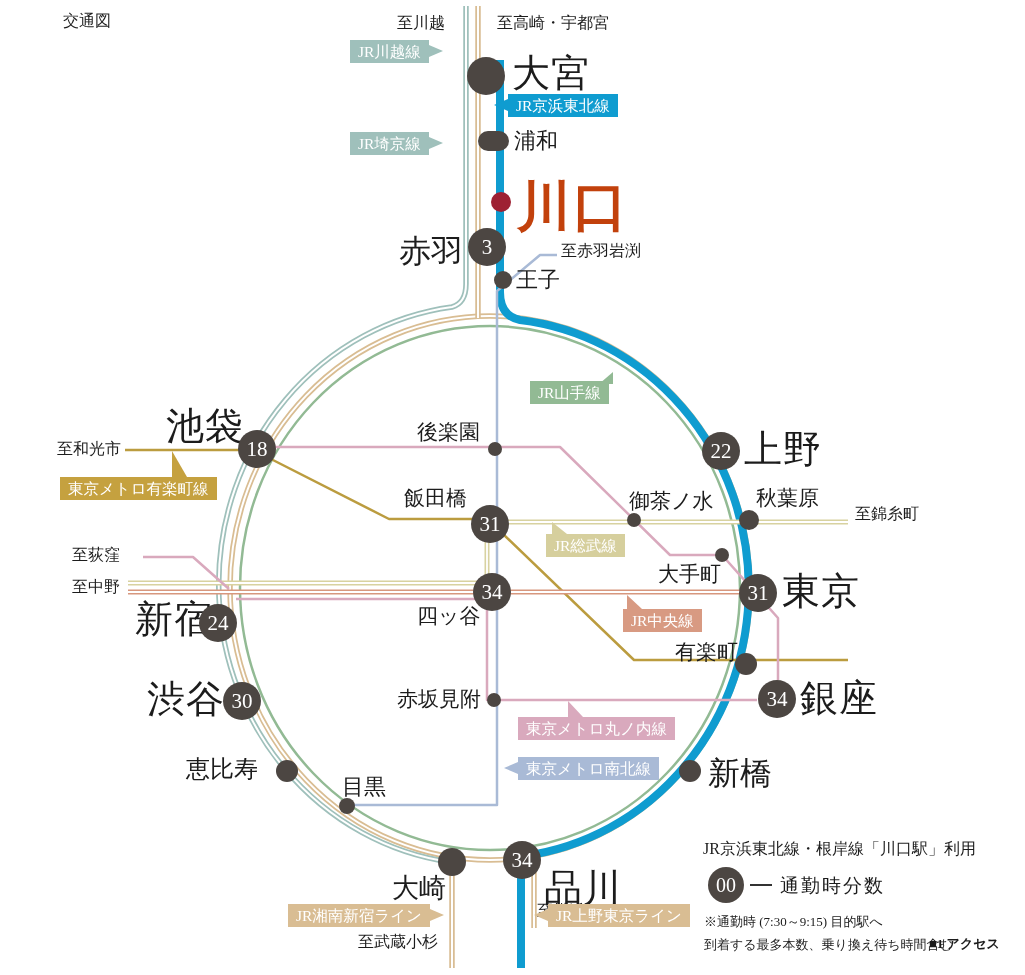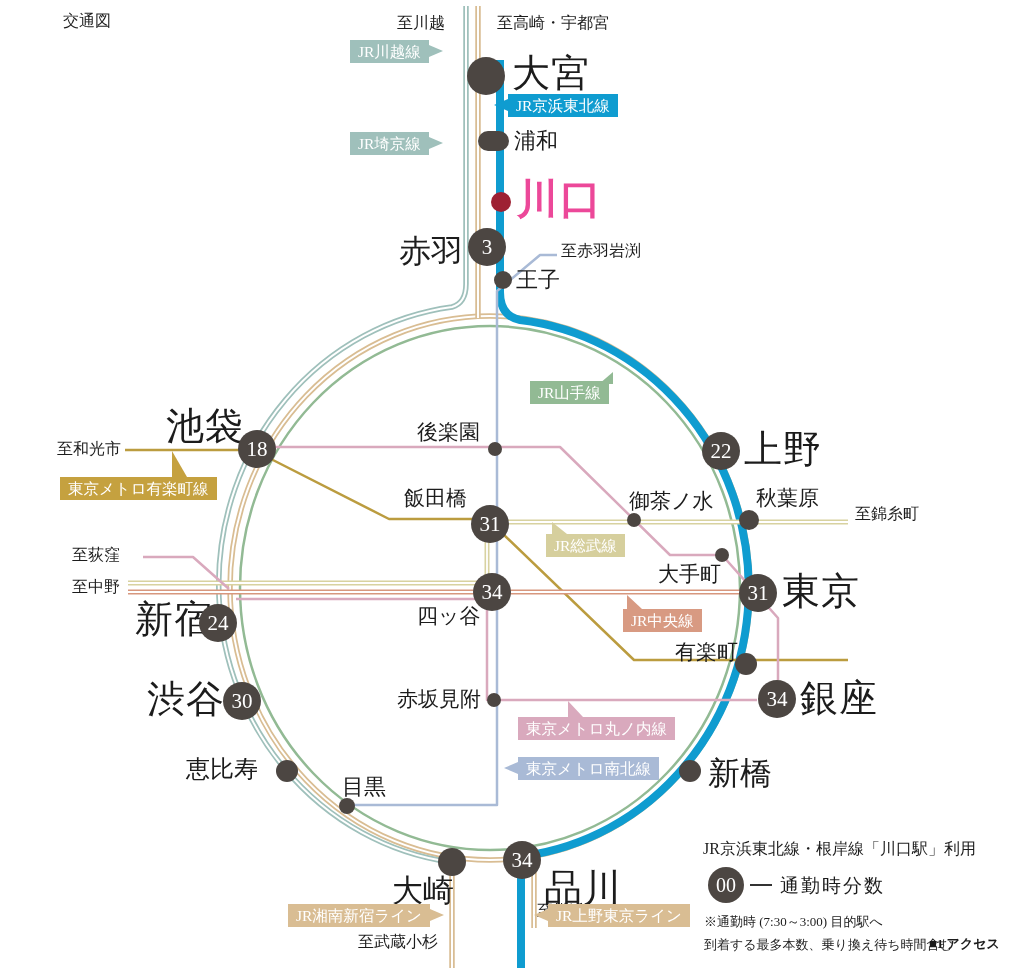--- a/index.html
+++ b/index.html
@@ -4,23 +4,23 @@
 <style>
   html,body{margin:0;padding:0;background:#fff;}
   #stage{position:relative;width:1025px;height:975px;background:#fff;overflow:hidden;
          font-family:"Liberation Serif","DejaVu Serif",serif;color:#1c1c1c;}
   #map-svg{position:absolute;left:0;top:0;}
   .lbl{position:absolute;white-space:nowrap;line-height:1.15;color:#1c1c1c;}
   .big{font-size:38px;letter-spacing:1px;}
   .med{font-size:22px;}
   .mid{font-size:21px;}
   .sm{font-size:16px;}
-  .kawaguchi-name{font-size:41px;font-weight:bold;color:#ec4899;letter-spacing:2px;}
+  .kawaguchi-name{font-size:54px;font-weight:bold;color:#c2410c;letter-spacing:2px;}
   .akabane-name{font-size:32px;margin-top:6px;}
-  .osaki-name{font-size:31px;}
+  .osaki-name{font-size:27px;}
   .numcircle{position:absolute;width:38px;height:38px;border-radius:50%;background:#4c4642;
              color:#fff;display:flex;align-items:center;justify-content:center;
              font-size:21px;line-height:1;}
   .badge{position:absolute;background:var(--bg);color:#fff;font-size:15.5px;
          line-height:23px;padding:0 8px;white-space:nowrap;}
   .tri{position:absolute;width:0;height:0;border-top:6px solid transparent;border-bottom:6px solid transparent;}
   .tri.left{left:-14px;top:5px;border-right:14px solid var(--bg);}
   .tri.right{right:-14px;top:5px;border-left:14px solid var(--bg);}
   .tri.topright{right:-4px;top:-9px;border:none;border-bottom:12px solid var(--bg);
                 border-left:14px solid transparent;}
@@ -182,17 +182,17 @@
     <span>JR湘南新宿ライン</span>
     <span class="tri right"></span></div>
   <div class="badge" style="--bg:#d9bd93;left:548px;top:904px;">
     <span>JR上野東京ライン</span>
     <span class="tri left"></span></div>
 
   <div class="lbl legend-title" style="left:703px;top:840px;">JR京浜東北線・根岸線「川口駅」利用</div>
   <div class="numcircle" style="left:708px;top:867px;width:36px;height:36px;font-size:20px;">00</div>
   <div class="dash" style="left:750px;top:884px;"></div>
   <div class="lbl legend-sample-label" style="left:780px;top:875px;">通勤時分数</div>
-  <div class="lbl legend-note" style="left:704px;top:912px;">※通勤時 (7:30～3:00) 目的駅へ</div>
+  <div class="lbl legend-note" style="left:704px;top:912px;">※通勤時 (7:30～9:15) 目的駅へ</div>
   <div class="lbl legend-note" style="left:704px;top:935px;font-family:Liberation Serif, serif;">到着する最多本数、乗り換え待ち時間含む</div>
   <div class="lbl legend-caption" style="left:929px;top:937px;">■1 アクセス</div>
 
 </div>
 
 </body></html>

